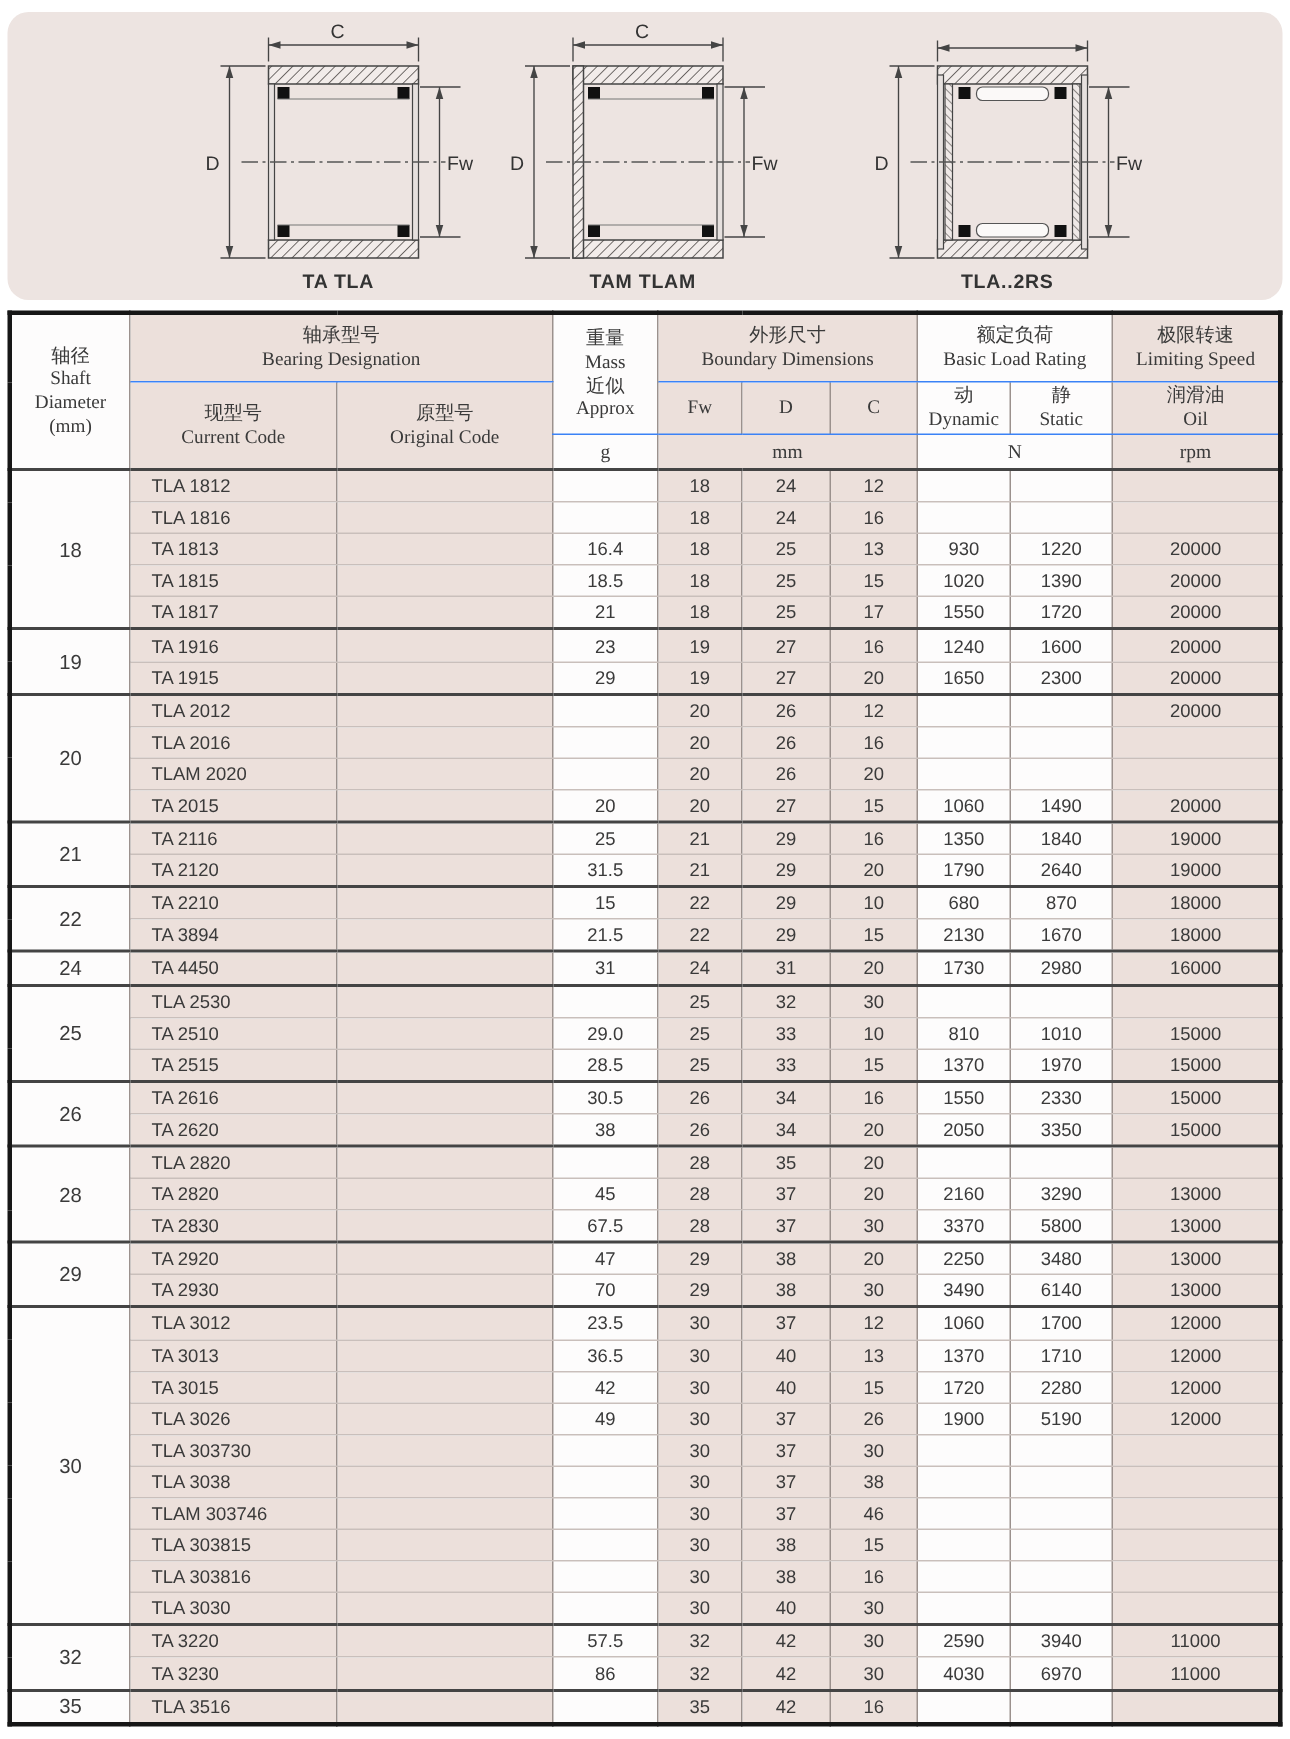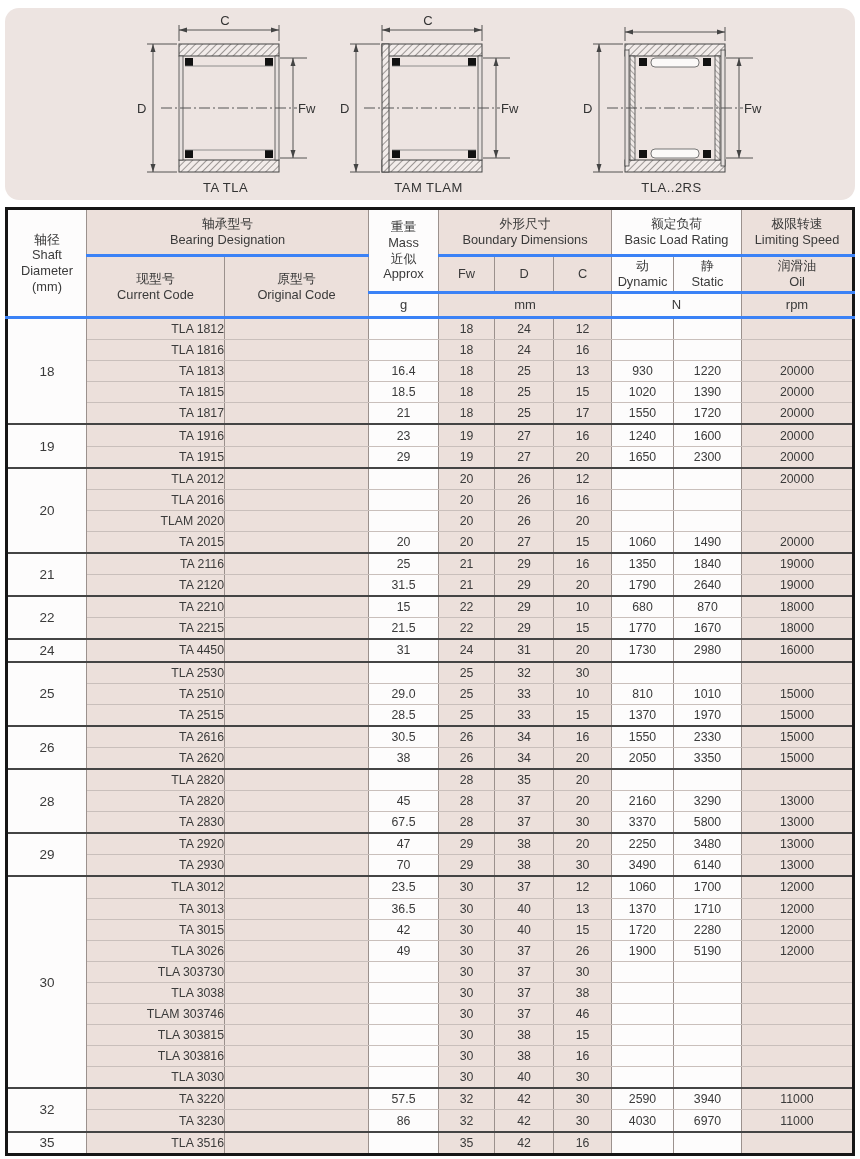--- a/index.html
+++ b/index.html
@@ -13,49 +13,50 @@
   .panel{
     position:absolute;left:5px;top:8px;width:850px;height:192px;
     background:#ede4e1;border-radius:14px;
     display:flex;align-items:flex-start;
   }
   .diag{display:flex;flex-direction:column;align-items:center;margin-top:6px;}
   .diag1{margin-left:128px;}
   .diag2{margin-left:18px;}
   .diag3{margin-left:58px;}
   .diag-label{
-    font-size:13px;font-weight:normal;color:#333;margin-top:-2px;letter-spacing:.5px;
+    font-size:13px;font-weight:bold;color:#333;margin-top:-2px;letter-spacing:.5px;
   }
   svg text{font-family:"Liberation Sans","DejaVu Sans",sans-serif;fill:#333;}
   
   .spec-table{
     position:absolute;left:5px;top:207px;width:850px;
     border-collapse:collapse;table-layout:fixed;
     border:3px solid #161616;
     font-size:12.5px;color:#3a3a3a;
   }
   .spec-table th,.spec-table td{
     border-left:1px solid #9b918d;border-right:1px solid #9b918d;
     border-top:1px solid #c9bfbb;border-bottom:1px solid #c9bfbb;
     padding:0;text-align:center;vertical-align:middle;
     overflow:hidden;
   }
   .spec-table th{
     font-weight:normal;white-space:pre-line;line-height:1.22;
-    border-top:1px solid #9b918d;border-bottom:3px solid #3b82f6;
+    border-top:1px solid #9b918d;border-bottom:1px solid #3b82f6;
     font-size:12.8px;
+    font-family:Liberation Serif, serif;
   }
   thead tr.h1 th{height:44px;}
   thead tr.h2 th{height:34px;}
   thead tr.h3 th{height:22px;font-size:13px;}
   thead{border-bottom:2px solid #3c3c3c;}
   .p{background:#ece0db;}
   .w{background:#fdfcfc;}
   tbody td{height:20.1px;font-size:12.3px;}
-  td.name{text-align:right;padding-left:14px;}
+  td.name{text-align:left;padding-left:14px;}
   td.shaft{font-size:13.5px;}
   tr.group-start td{border-top:2px solid #444;}
 </style>
 </head>
 <body>
 
 <div class="panel">
 
   <div class="diag diag1">
     <svg width="185" height="168" viewBox="0 0 185 168">
@@ -404,27 +405,27 @@
         <td class="p"></td>
         <td class="w">15</td>
         <td class="p">22</td>
         <td class="p">29</td>
         <td class="p">10</td>
         <td class="w">680</td>
         <td class="w">870</td>
         <td class="p">18000</td>
       </tr>
       <tr>
-        <td class="p name">TA 2215</td>
+        <td class="p name">TA 3894</td>
         <td class="p"></td>
         <td class="w">21.5</td>
         <td class="p">22</td>
         <td class="p">29</td>
         <td class="p">15</td>
-        <td class="w">1770</td>
+        <td class="w">2130</td>
         <td class="w">1670</td>
         <td class="p">18000</td>
       </tr>
       <tr class="group-start">
         <td rowspan="1" class="w shaft">24</td>
         <td class="p name">TA 4450</td>
         <td class="p"></td>
         <td class="w">31</td>
         <td class="p">24</td>
         <td class="p">31</td>

